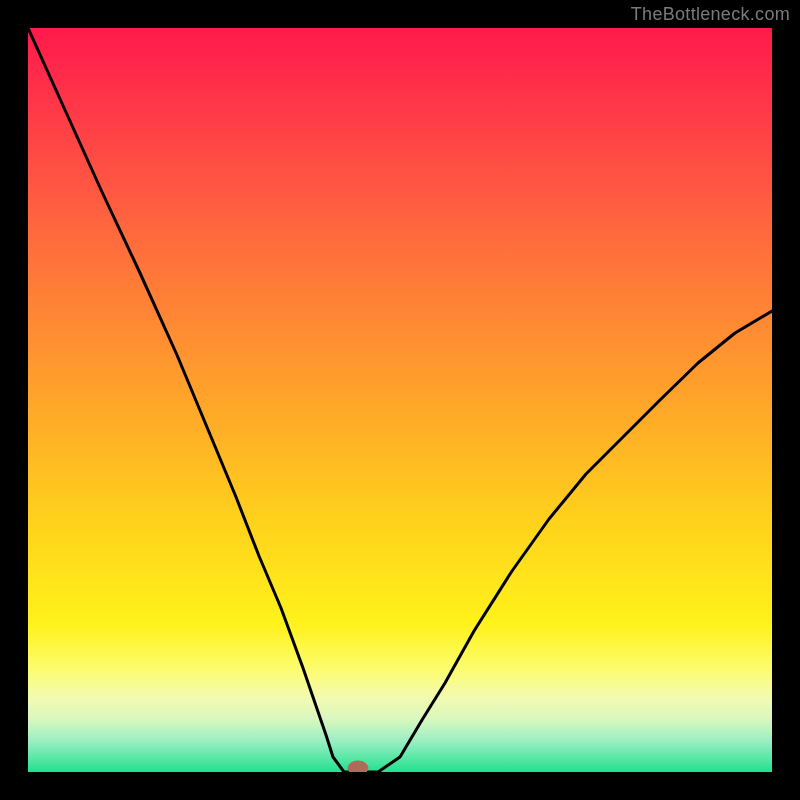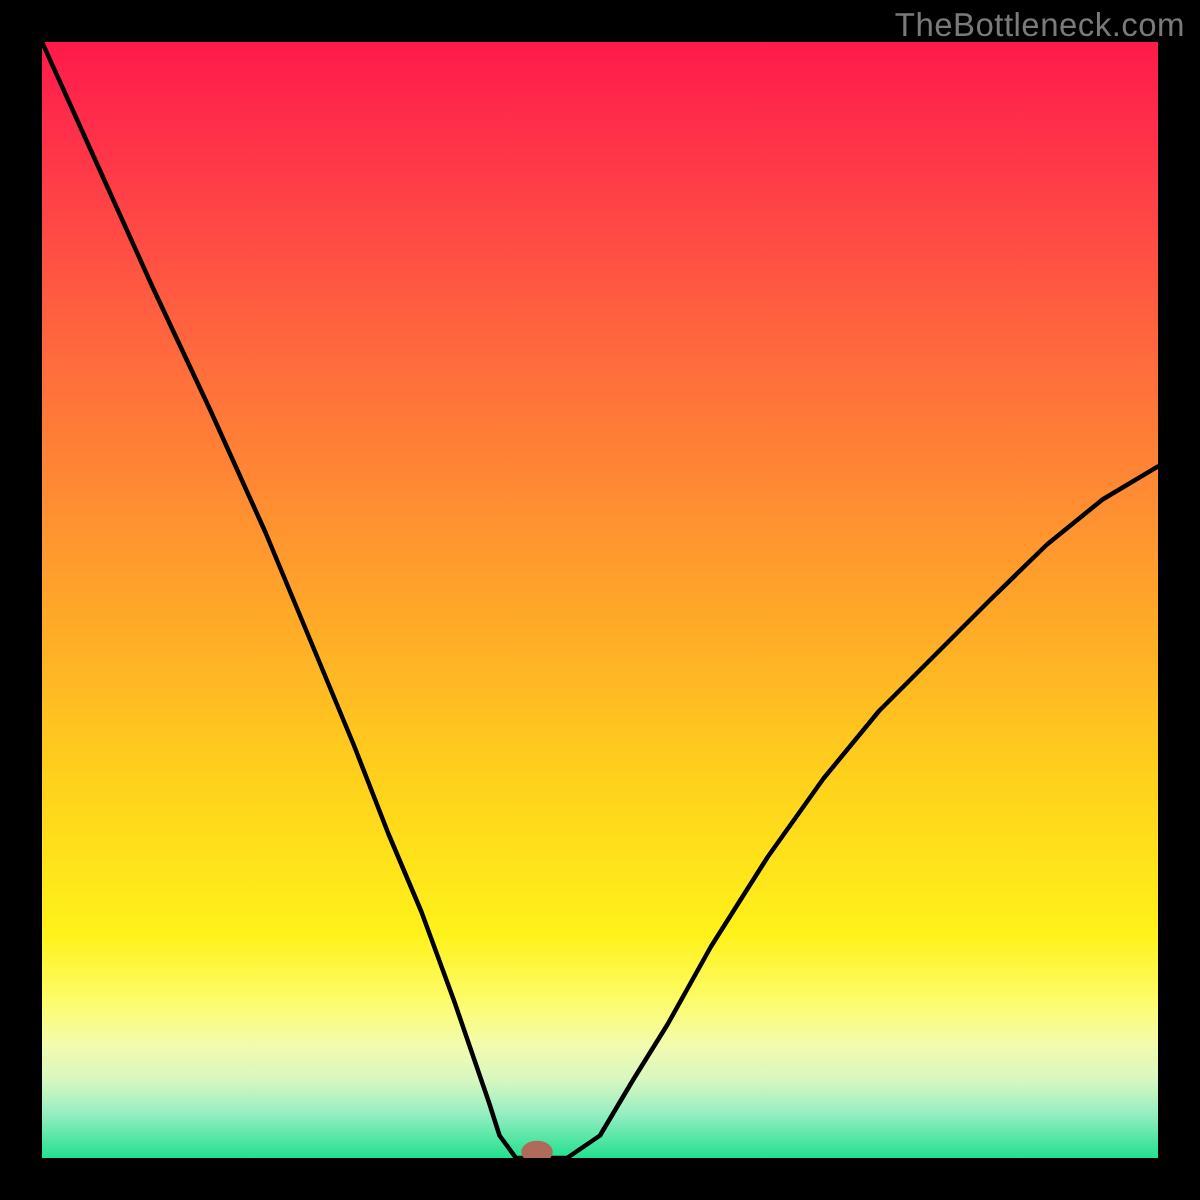--- a/index.html
+++ b/index.html
@@ -41,21 +41,21 @@
       #d8f7c0 93%,
       #96eec2 96%,
       #22e08e 100%
     );
   }
   .watermark {
     position: absolute;
     top: 4px;
     right: 10px;
     font-family: Arial, Helvetica, sans-serif;
-    font-size: 22px;
+    font-size: 18px;
     color: #7a7a7a;
     letter-spacing: 0.3px;
     user-select: none;
   }
   .curve {
     position: absolute;
     inset: 0;
   }
   .curve path, .curve ellipse {
     vector-effect: non-scaling-stroke;

